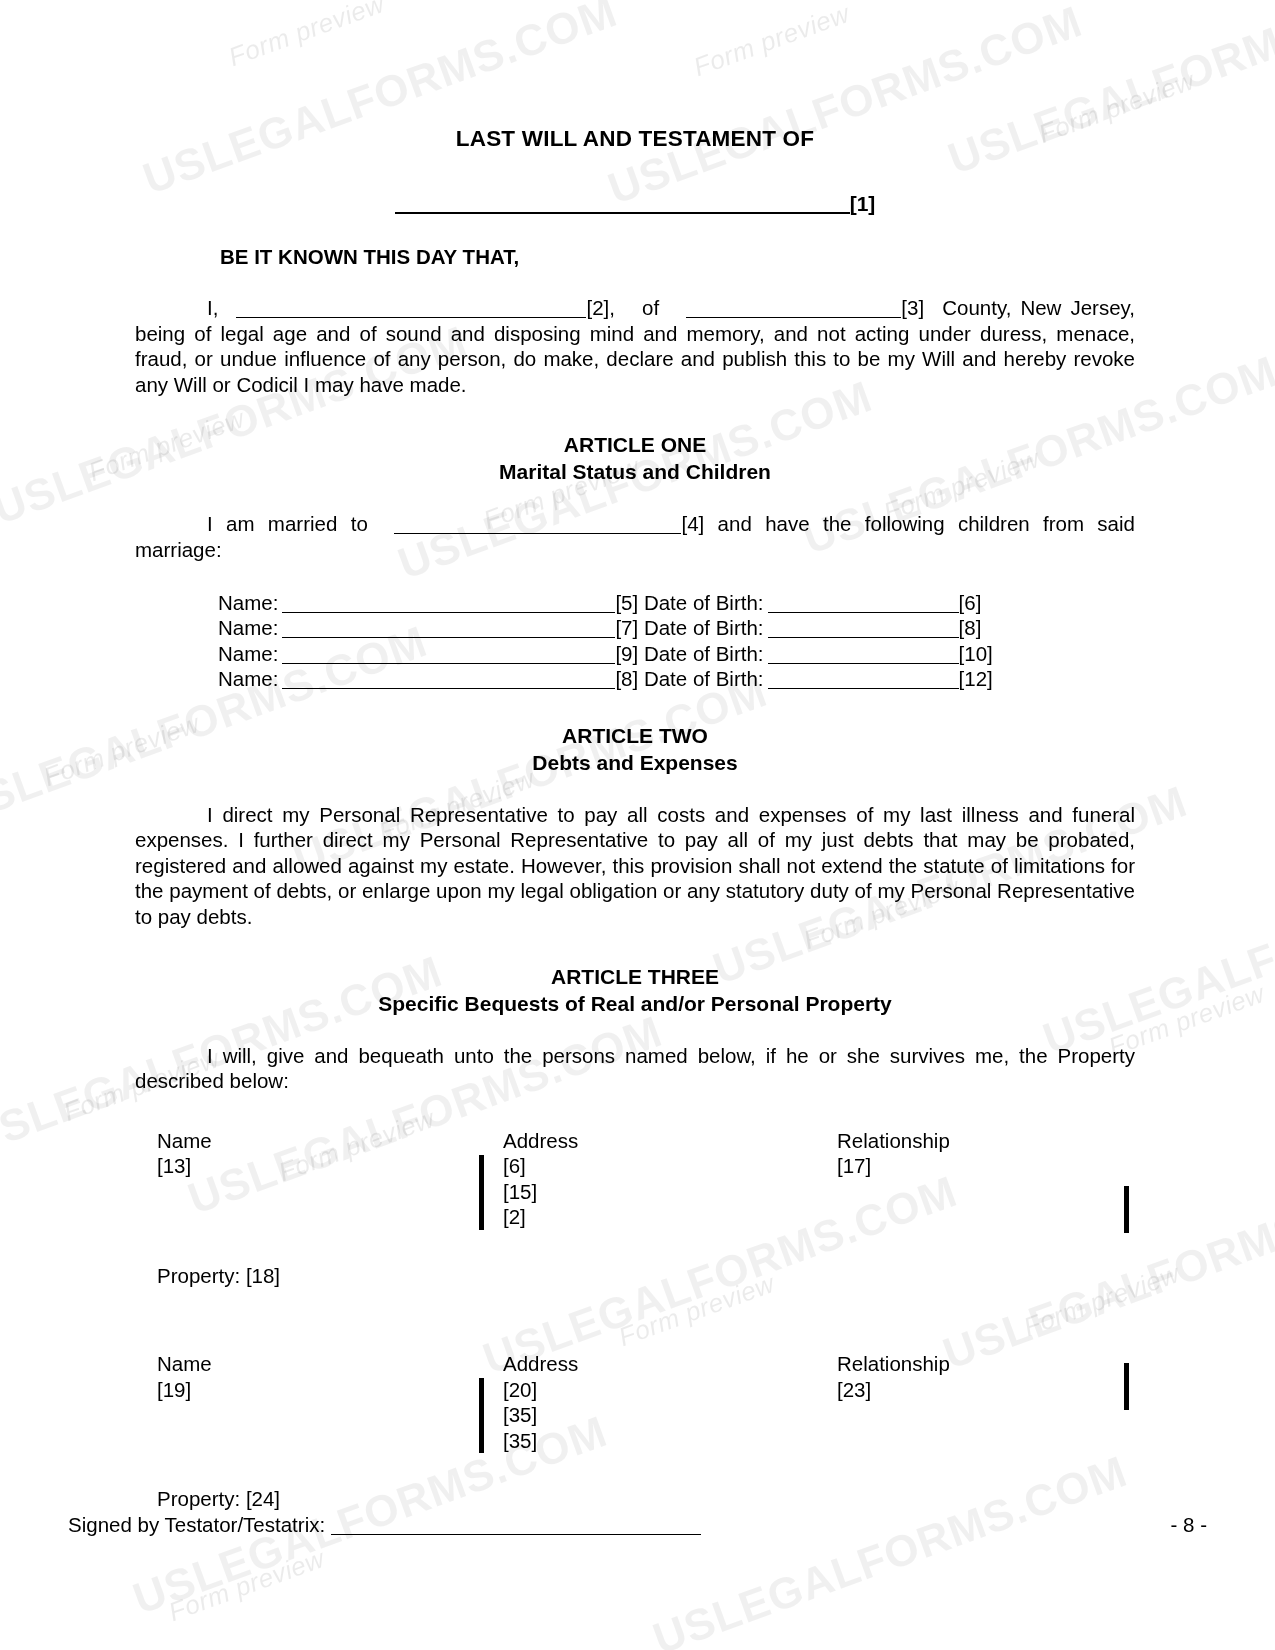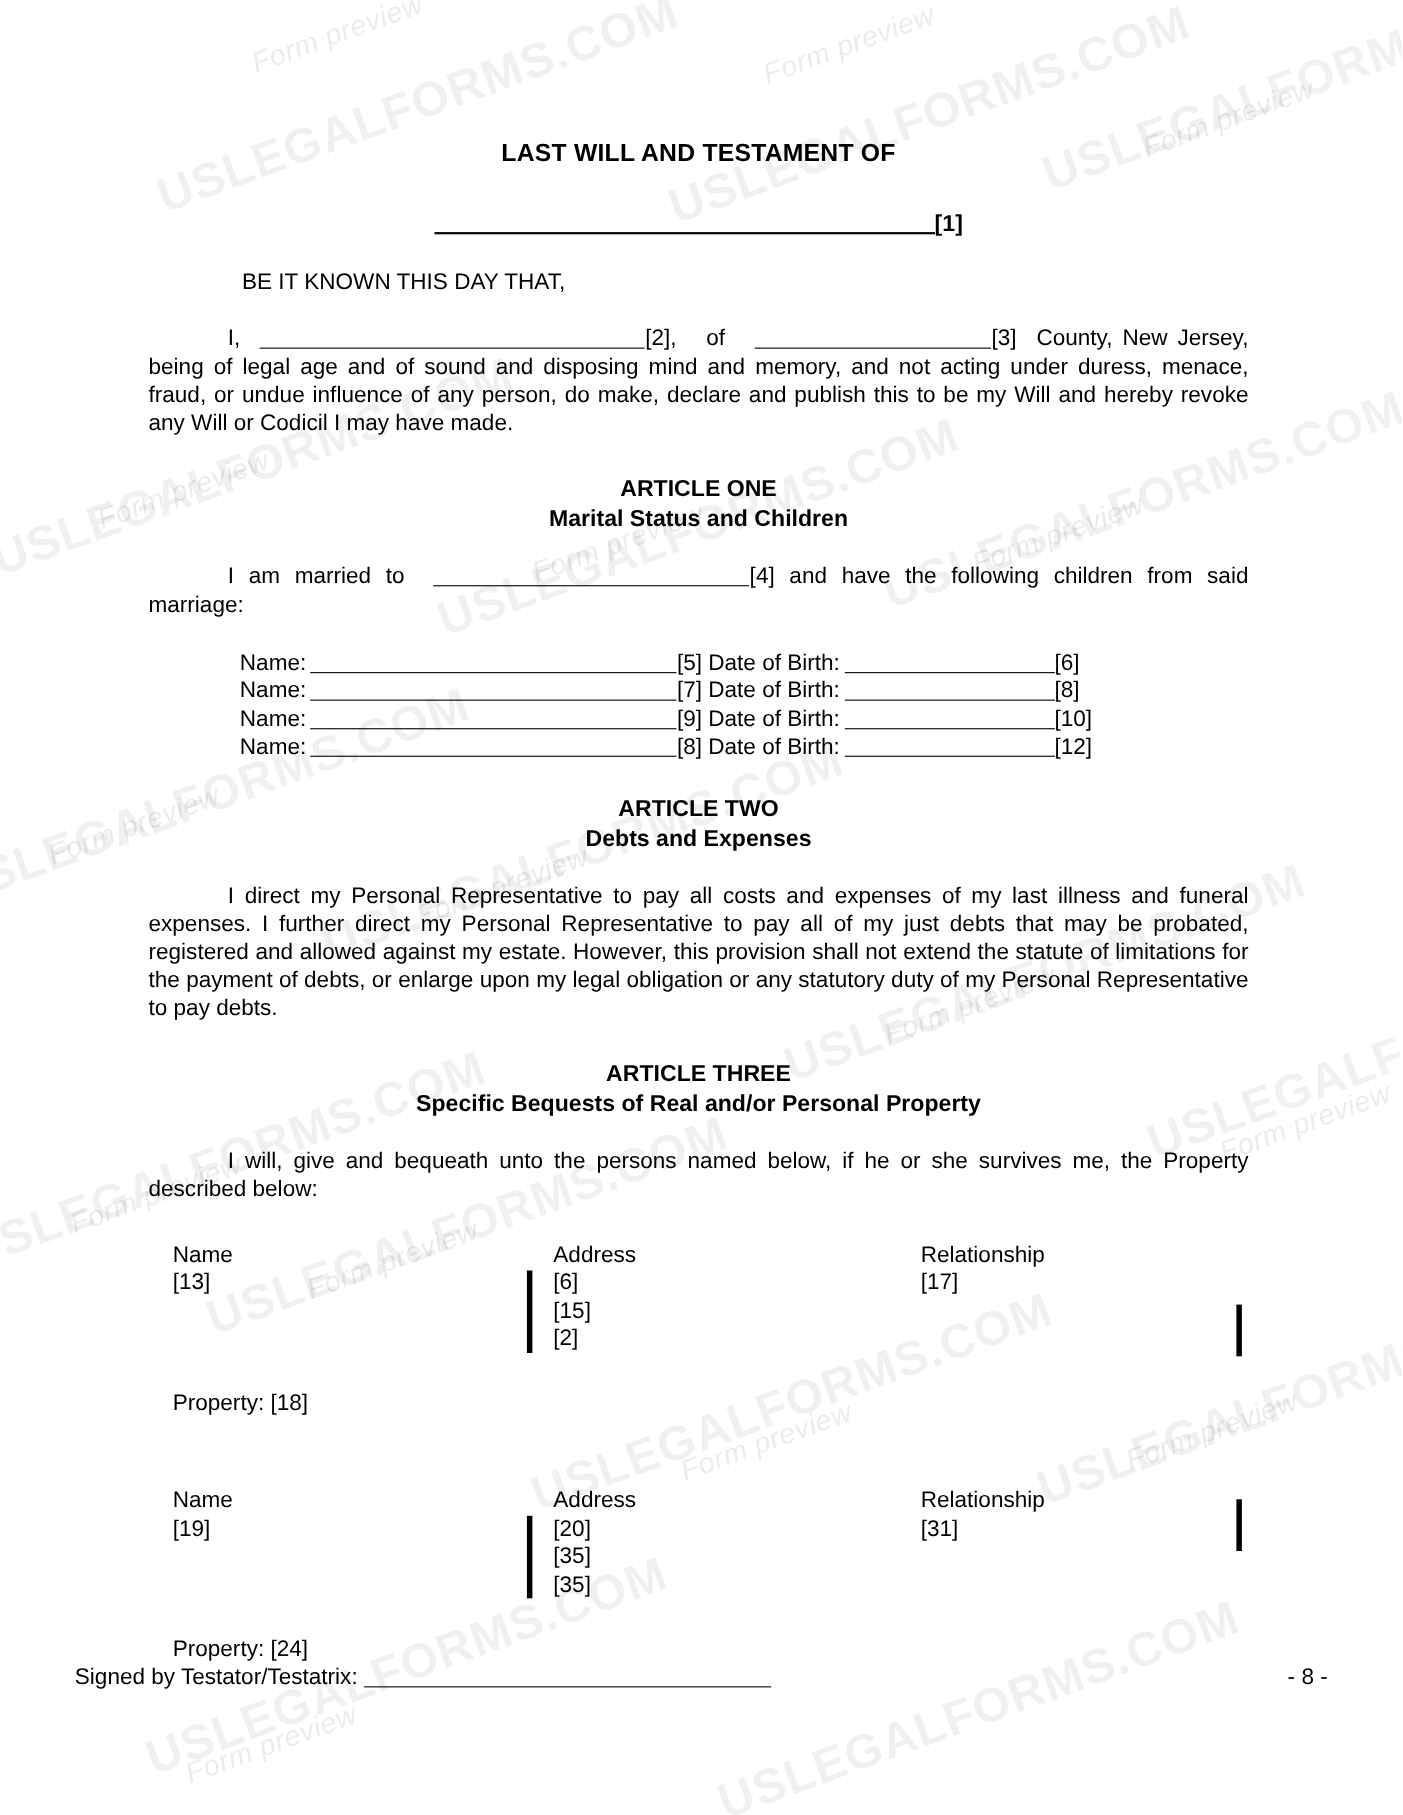--- a/index.html
+++ b/index.html
@@ -73,21 +73,21 @@
     display: inline-block;
     width: 455px;
     border-bottom: 2.5px solid #000;
     vertical-align: -3px;
   }
   .title-rule-row .mark { font-weight: bold; }
 
   .beitknown {
     margin-top: 29px;
     margin-left: 85px;
-    font-weight: normal;
+    font-weight: bold;
     font-size: 20.5px;
   }
 
   p.body {
     font-size: 20.5px;
     line-height: 25.6px;
     text-align: justify;
     margin: 0;
   }
   p.body.p1 { margin-top: 26px; }
@@ -308,21 +308,21 @@
         </div>
         <div class="beq-col addr">
           <div>Address</div>
           <div class="addr-bar"></div>
           <div>[20]</div>
           <div>[35]</div>
           <div>[35]</div>
         </div>
         <div class="beq-col">
           <div>Relationship</div>
-          <div>[31]</div>
+          <div>[23]</div>
         </div>
       </div>
       <div class="property-line"><span>Property:</span> <span>[24]</span></div>
     </div>
 
   </div>
 
   <div class="right-bar" style="left:1124px; top:1186px;"></div>
   <div class="right-bar" style="left:1124px; top:1363px;"></div>
 

